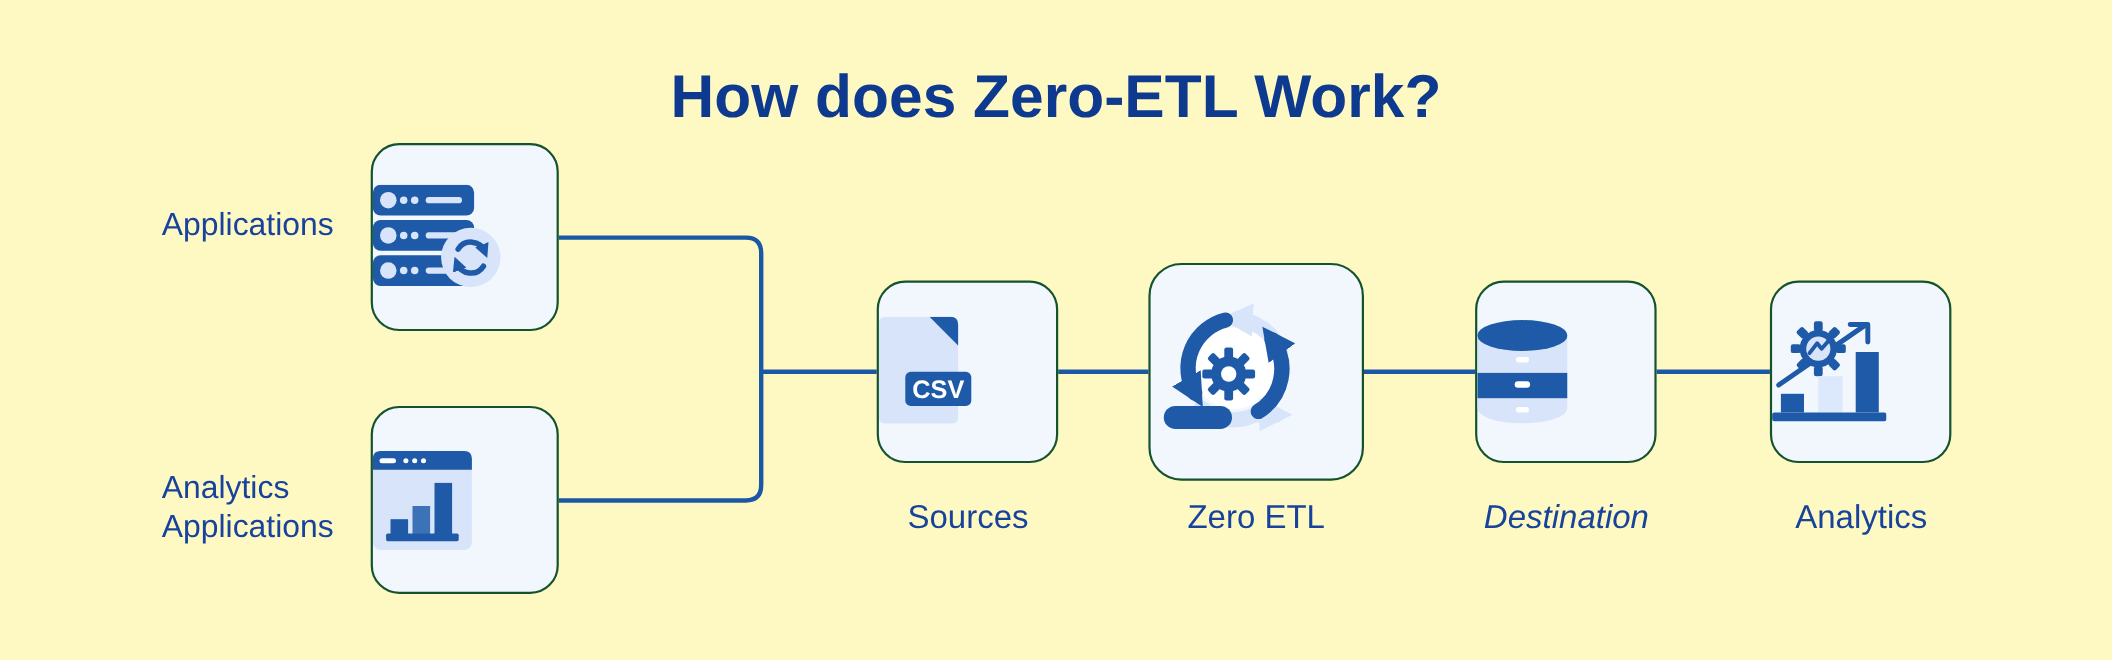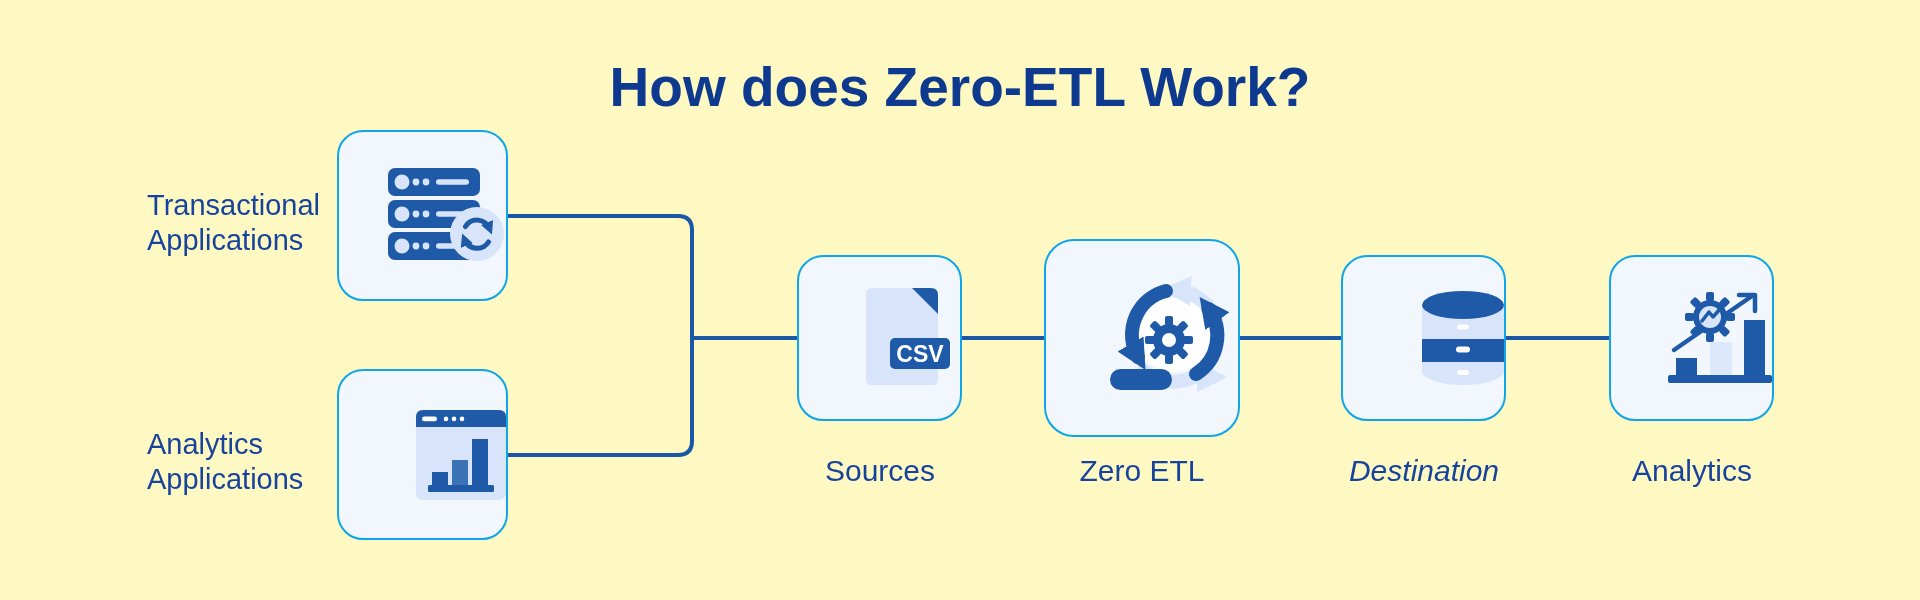--- a/index.html
+++ b/index.html
@@ -10,23 +10,23 @@
   .title {
     position:absolute; left:0; right:0; top:58px; text-align:center;
     font-size:55px; line-height:58px; font-weight:700; color:#0d3a8e;
   }
   .side-label {
     position:absolute; font-size:29px; line-height:35px; color:#17439c;
   }
   #side-label-0 { left:147px; top:188px; }
   #side-label-1 { left:147px; top:427px; }
   .card {
-    position:absolute; background:#f2f7fe; border:2px solid #0ea5e9;
+    position:absolute; background:#f2f7fe; border:2px solid #14532d;
     border-radius:26px; box-sizing:border-box;
-    display:flex; align-items:center; justify-content:flex-end;
+    display:flex; align-items:center; justify-content:flex-start;
   }
   #card-transactional { left:337px; top:130px; width:171px; height:171px; }
   #card-analytics-app { left:337px; top:369px; width:171px; height:171px; }
   #card-sources      { left:797px;  top:255px; width:165px; height:166px; }
   #card-zero-etl     { left:1044px; top:239px; width:196px; height:198px; border-radius:30px; }
   #card-destination  { left:1341px; top:255px; width:165px; height:166px; }
   #card-analytics    { left:1609px; top:255px; width:165px; height:166px; }
   .node-label {
     position:absolute; top:454px; transform:translateX(-50%);
     font-size:30px; color:#17439c; white-space:nowrap; text-align:right;
@@ -61,21 +61,20 @@
 
   <svg class="connector-svg" width="1920" height="600">
     <path d="M 508 216 H 678 Q 692 216 692 230 V 441 Q 692 455 678 455 H 508" fill="none" stroke="#1a58a6" stroke-width="4"></path>
     <path d="M 692 338 H 797" fill="none" stroke="#1a58a6" stroke-width="4"></path>
     <path d="M 962 338 H 1044" fill="none" stroke="#1a58a6" stroke-width="4"></path>
     <path d="M 1240 338 H 1341" fill="none" stroke="#1a58a6" stroke-width="4"></path>
     <path d="M 1506 338 H 1609" fill="none" stroke="#1a58a6" stroke-width="4"></path>
   </svg>
 
   <div class="side-label" id="side-label-0">
-    <div>Transactional</div>
     <div>Applications</div>
   </div>
   <div class="side-label" id="side-label-1">
     <div>Analytics</div>
     <div>Applications</div>
   </div>
 
   <div class="card" id="card-transactional">
     <svg width="118" height="96" viewBox="0 0 118 96">
       <g fill="#1e5aa7">

